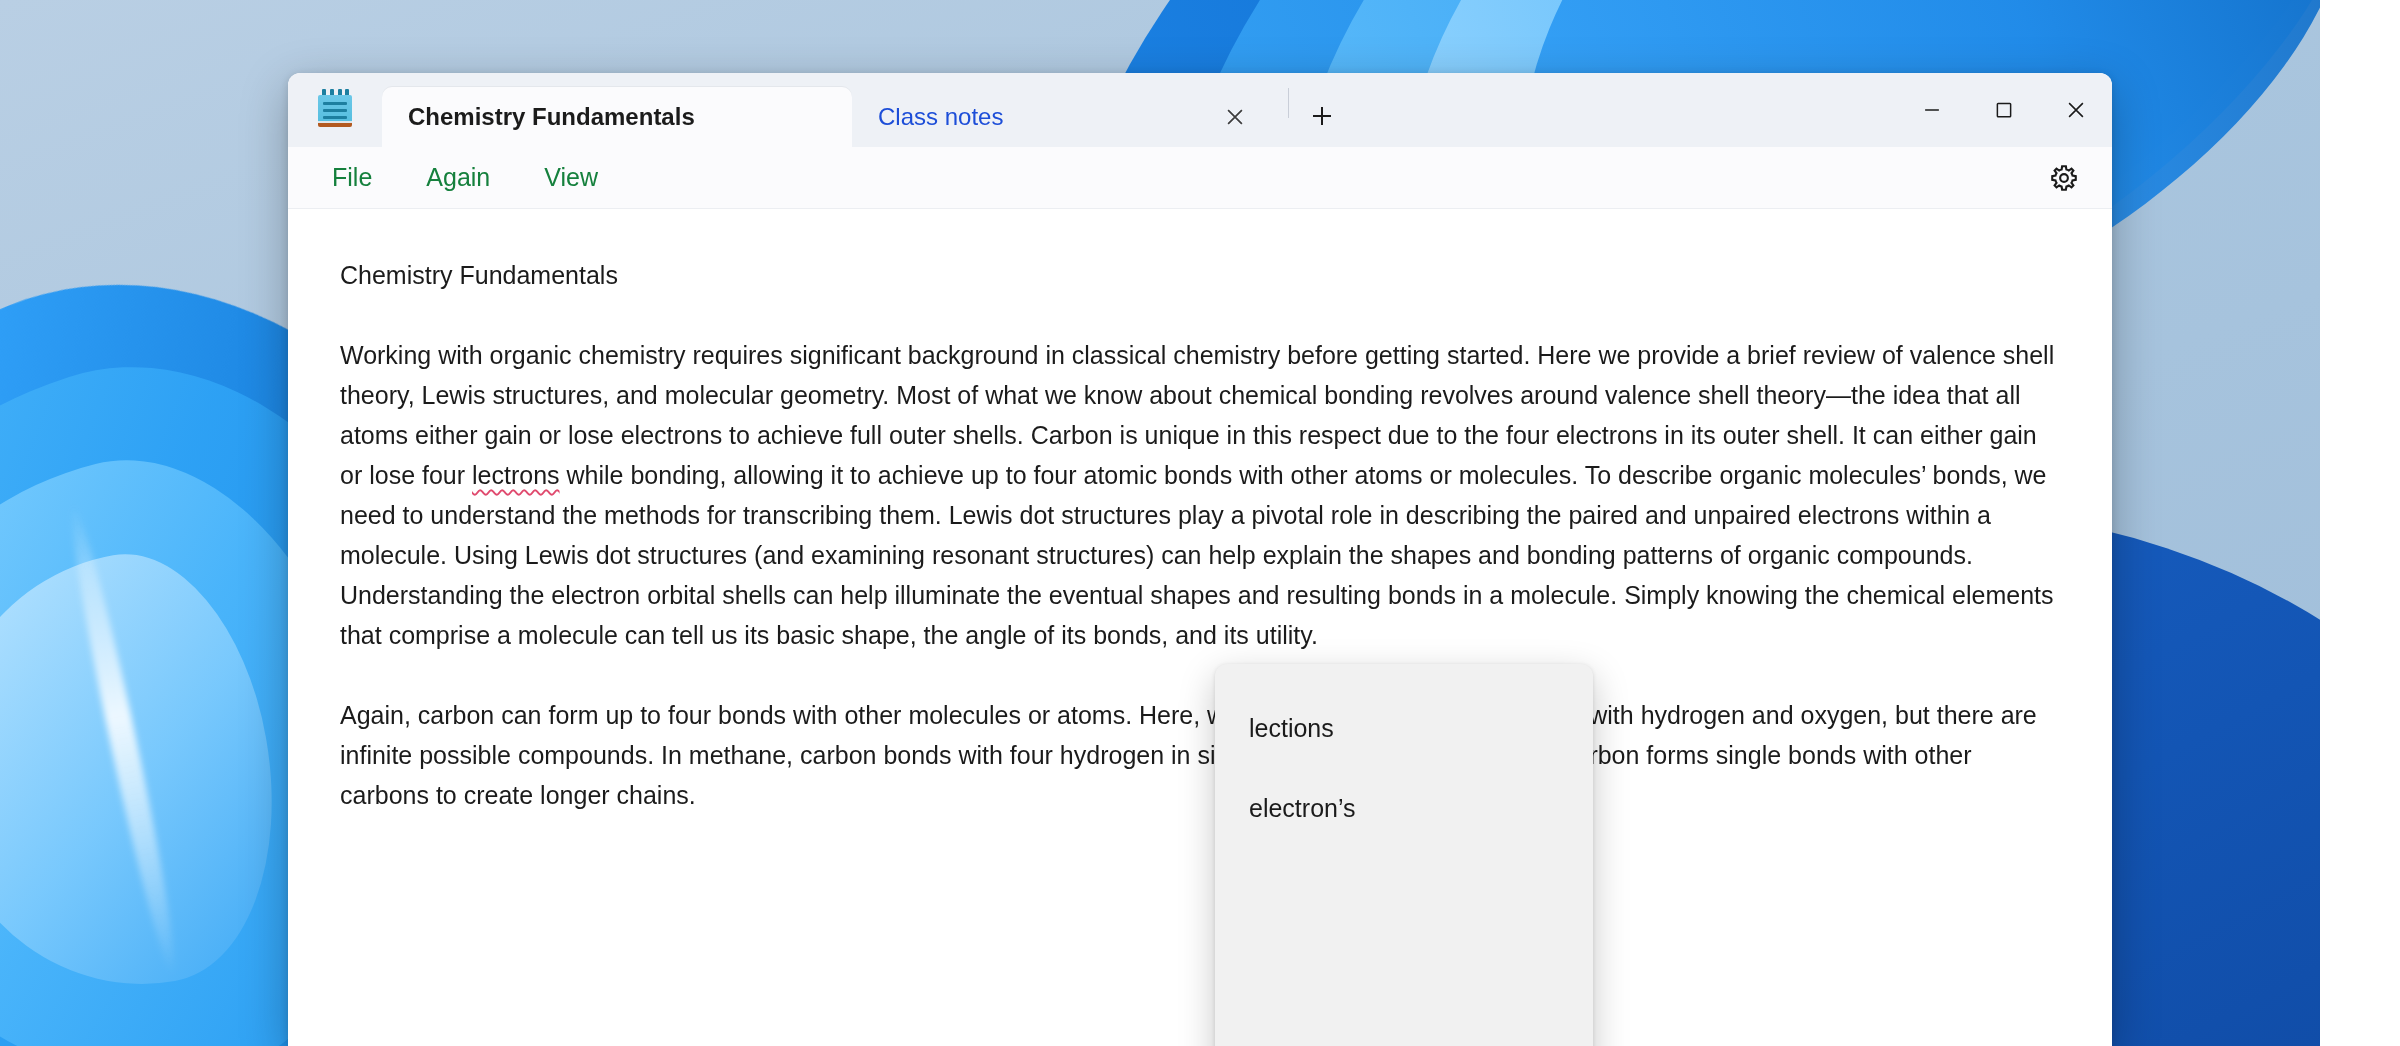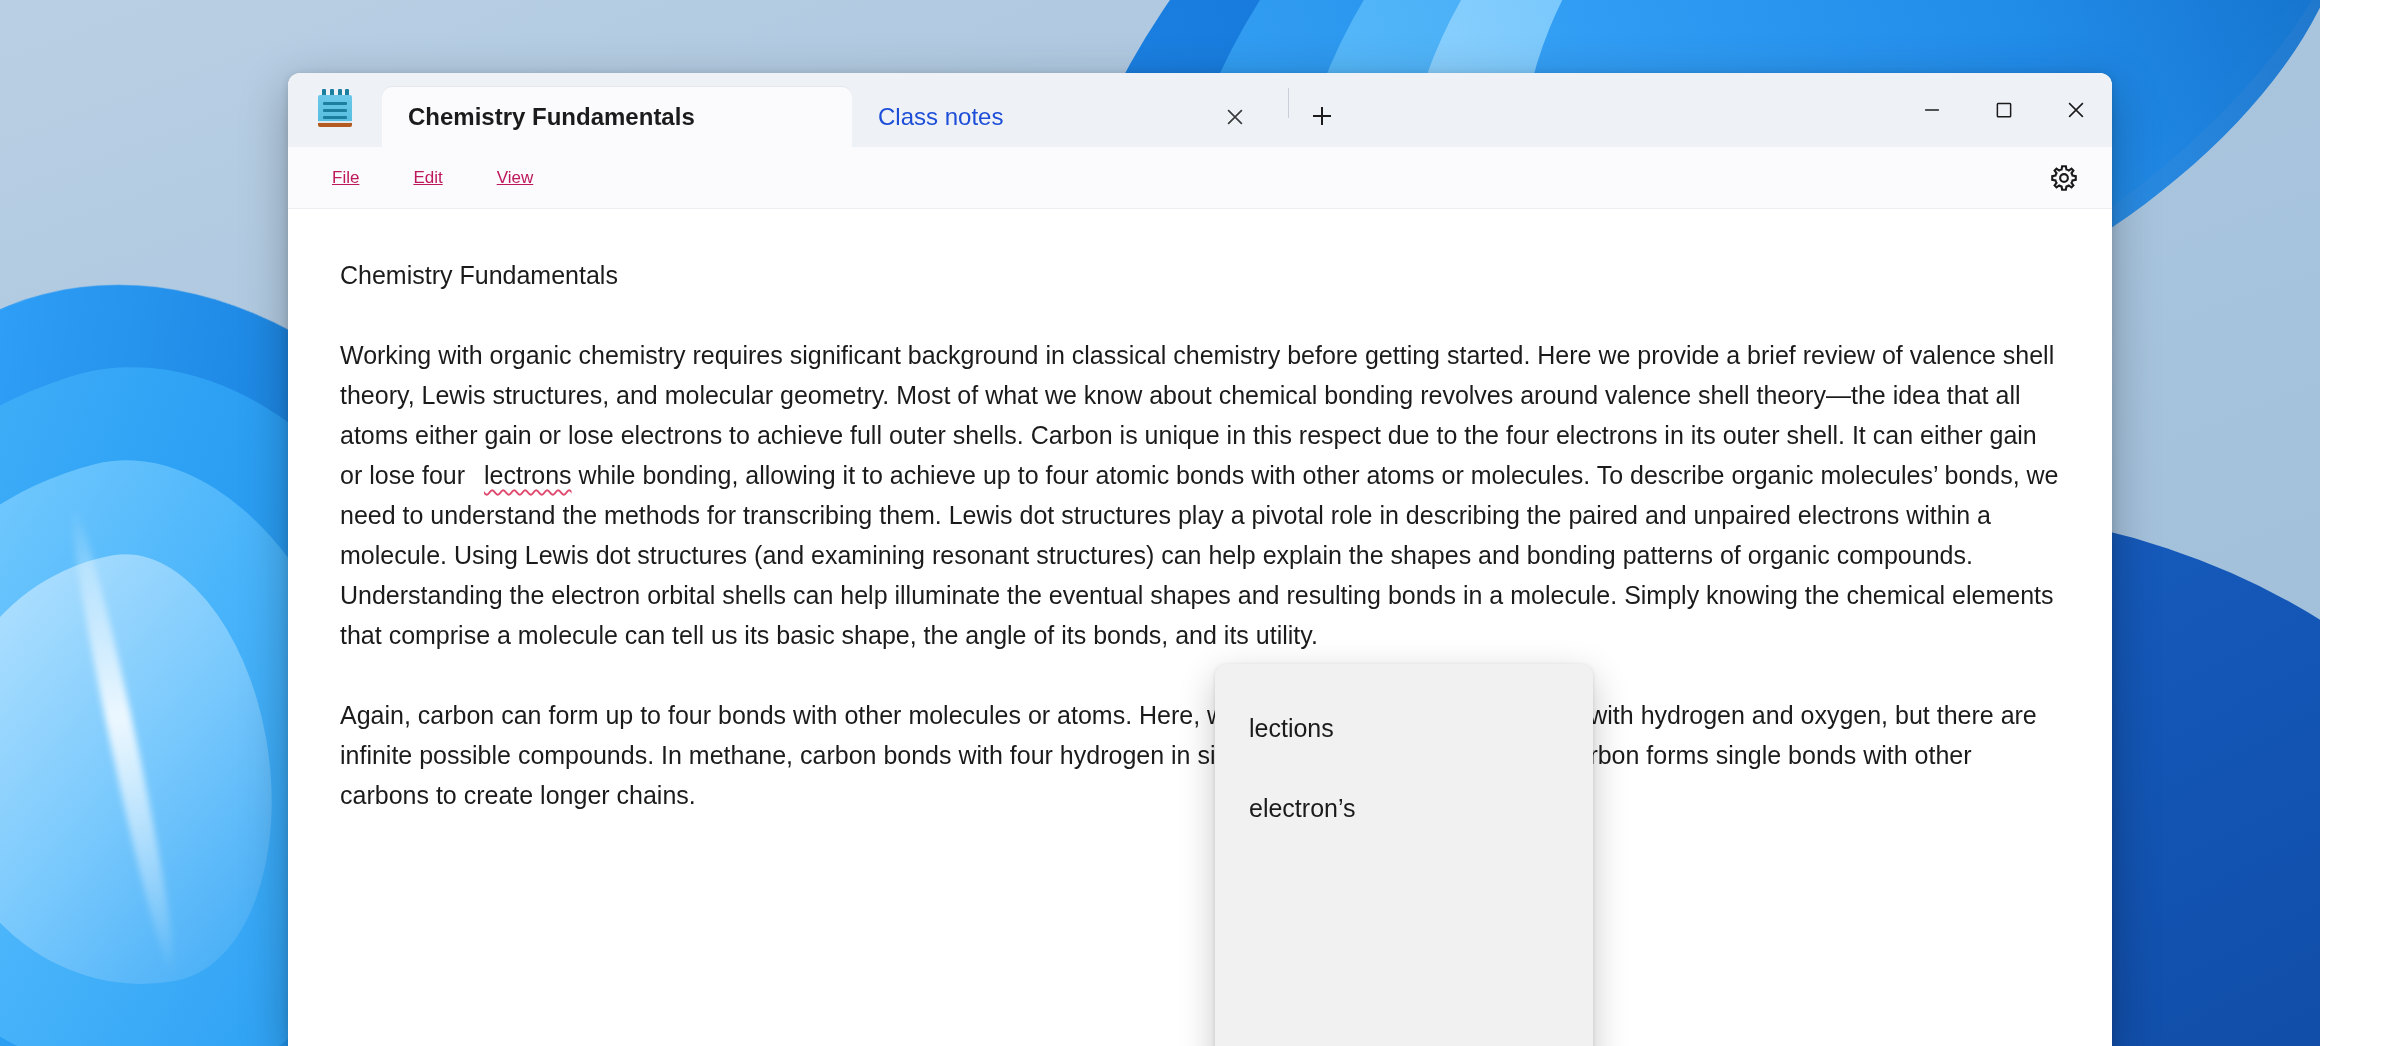--- a/index.html
+++ b/index.html
@@ -190,22 +190,22 @@
   
   .menubar {
     height: 62px;
     background:#fbfbfd;
     display:flex; align-items:center;
     padding: 0 22px 0 22px;
     border-bottom: 1px solid #eceef2;
     flex: 0 0 auto;
   }
   .menu-item {
-    font-size: 17px; color:#be185d;
-    padding: 8px 22px; border-radius:6px; margin-right: 10px; text-decoration: underline;
+    font-size: 25px; color:#15803d;
+    padding: 8px 22px; border-radius:6px; margin-right: 10px;
   }
   .gear-btn {
     margin-left:auto; width:52px; height:52px;
     display:flex; align-items:center; justify-content:center;
     border-radius:8px; color:#1b1b1b;
   }
   .gear-btn svg { width:30px; height:30px; }
 
   
   .editor {
@@ -215,21 +215,20 @@
     padding: 46px 52px 0 52px;
     overflow: hidden;
   }
   .doc { font-size: 25px; line-height: 40px; color:#1b1b1b; }
   .doc p { margin: 0 0 40px 0; }
   .misspell {
     text-decoration: underline wavy #e04a6e;
     text-decoration-skip-ink: none;
     text-underline-offset: 5px;
     text-decoration-thickness: 2px;
-    margin-left: 12px;
   }
 
   
   .suggest {
     position: absolute;
     left: 927px; top: 455px;
     width: 378px; height: 440px;
     background: #f1f1f1;
     border-radius: 12px;
     box-shadow: 0 12px 36px rgba(0,0,0,.22), 0 1px 4px rgba(0,0,0,.12);
@@ -323,21 +322,21 @@
         <div class="wc close">
           <svg viewBox="0 0 16 16" fill="none" stroke="currentColor" stroke-width="1.25">
             <path d="M2.5 2.5 L13.5 13.5 M13.5 2.5 L2.5 13.5"></path>
           </svg>
         </div>
       </div>
     </div>
 
     <div class="menubar">
       <div class="menu-item">File</div>
-      <div class="menu-item">Edit</div>
+      <div class="menu-item">Again</div>
       <div class="menu-item">View</div>
       <div class="gear-btn">
         <svg viewBox="0 0 24 24" fill="none" stroke="currentColor" stroke-width="1.7">
           <circle cx="12" cy="12" r="3.1"></circle>
           <path d="M12 2.6 L13.5 2.6 L13.9 5.2 A7 7 0 0 1 15.9 6.0 L18.0 4.5 L19.5 6.0 L18.0 8.1 A7 7 0 0 1 18.8 10.1 L21.4 10.5 L21.4 13.5 L18.8 13.9 A7 7 0 0 1 18.0 15.9 L19.5 18.0 L18.0 19.5 L15.9 18.0 A7 7 0 0 1 13.9 18.8 L13.5 21.4 L10.5 21.4 L10.1 18.8 A7 7 0 0 1 8.1 18.0 L6.0 19.5 L4.5 18.0 L6.0 15.9 A7 7 0 0 1 5.2 13.9 L2.6 13.5 L2.6 10.5 L5.2 10.1 A7 7 0 0 1 6.0 8.1 L4.5 6.0 L6.0 4.5 L8.1 6.0 A7 7 0 0 1 10.1 5.2 L10.5 2.6 Z"></path>
         </svg>
       </div>
     </div>
 
     <div class="editor">

